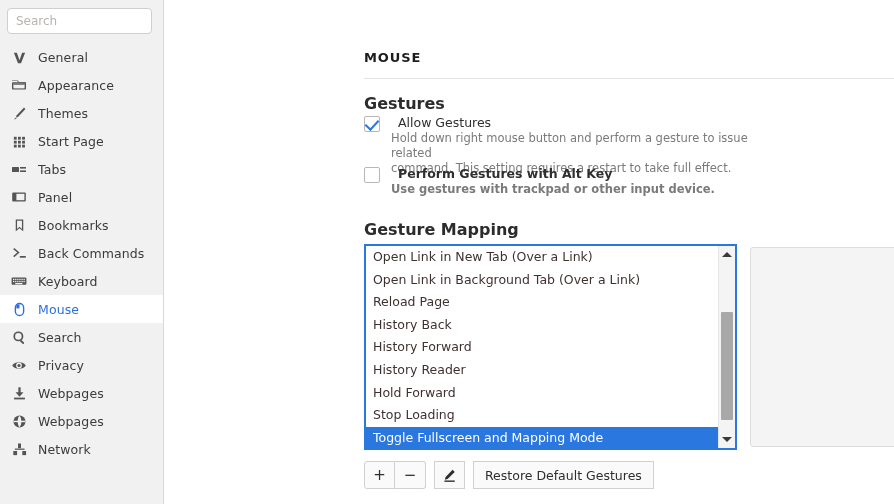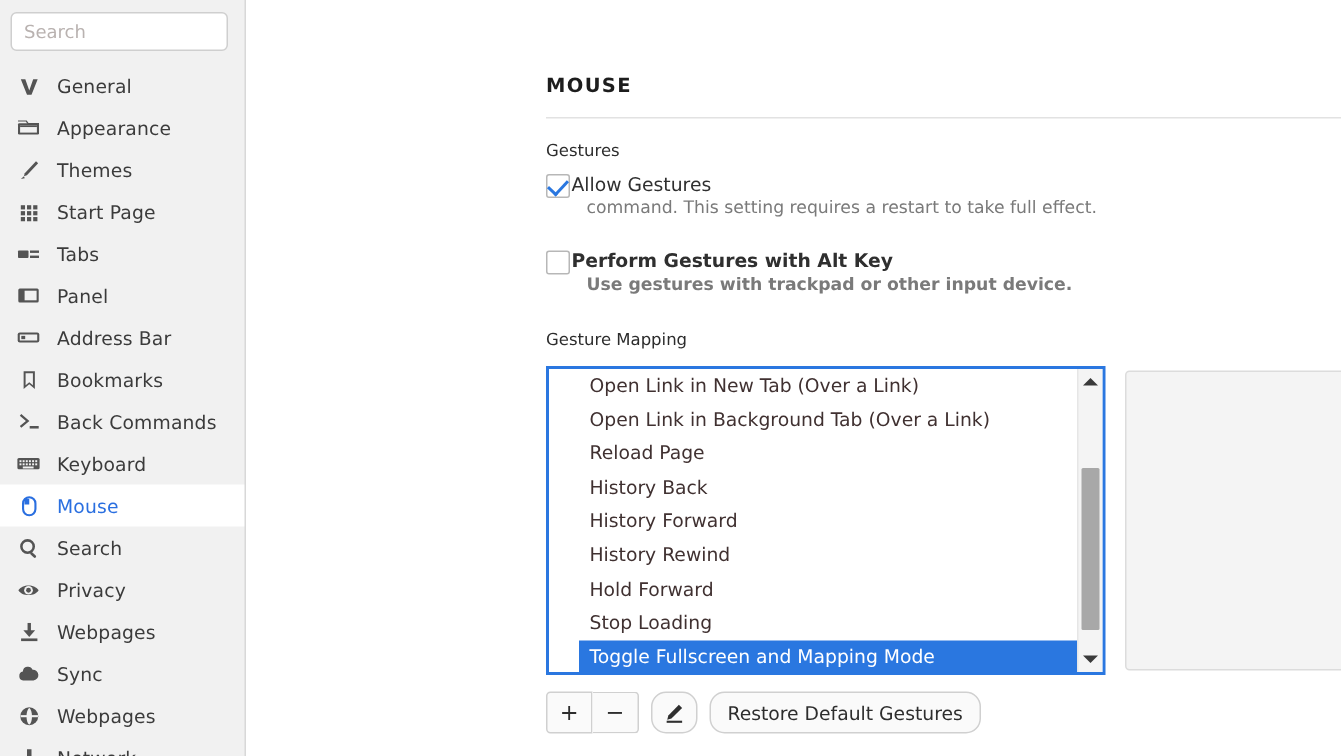--- a/index.html
+++ b/index.html
@@ -94,22 +94,22 @@
   }
   #title-rule {
     position: absolute;
     left: 200px; top: 78px;
     width: 694px; height: 1px;
     background: #e2e2e2;
   }
 
   .group-label {
     position: absolute;
-    font-size: 11px;
-    font-weight: normal;
+    font-size: 16px;
+    font-weight: bold;
     color: #2c2c2c;
   }
   #gestures-label { left: 200px; top: 94px; }
   #mapping-label  { left: 200px; top: 220px; text-align: center; }
 
   .check-row { position: absolute; left: 200px; }
   #row-allow { top: 114px; }
   #row-alt   { top: 165px; font-weight: bold; }
 
   .cb {
@@ -123,21 +123,21 @@
   .cb.checked::after {
     content: "";
     position: absolute;
     left: 3px; top: 0px;
     width: 6px; height: 11px;
     border: solid #2a77e0;
     border-width: 0 2.6px 2.6px 0;
     transform: rotate(43deg);
   }
   .cb-title {
-    margin-left: 17px;
+    margin-left: 34px;
     font-size: 12.5px;
     color: #2f2f2f;
     line-height: 17px;
     white-space: nowrap;
   }
   .cb-desc {
     margin-left: 27px;
     font-size: 11.5px;
     color: #7a7a7a;
     line-height: 15px;
@@ -151,21 +151,20 @@
     left: 200px; top: 244px;
     width: 373px; height: 206px;
     border: 2px solid #2a77e0;
     background: #ffffff;
     display: flex;
     overflow: hidden;
   }
   #list-rows {
     flex: 1 1 auto;
     overflow: hidden;
-    margin-left: 20px;
   }
   .list-row {
     height: 22.6px;
     line-height: 22.6px;
     padding-left: 7px;
     font-size: 12.5px;
     color: #403131;
     white-space: nowrap;
     overflow: hidden;
   }
@@ -220,21 +219,21 @@
   #toolbar {
     position: absolute;
     left: 200px; top: 461px;
     display: flex;
     align-items: center;
   }
   .btn {
     height: 28px;
     background: #fafafa;
     border: 1px solid #d0d0d0;
-    border-radius: 10px;
+    border-radius: 0;
     font-family: "DejaVu Sans", sans-serif;
     font-size: 12.5px;
     color: #2d2d2d;
     display: flex;
     align-items: center;
     justify-content: center;
     cursor: default;
     padding: 0;
   }
   .seg-group { display: flex; }
@@ -312,30 +311,20 @@
           <span class="nav-label">Tabs</span>
         </div>
         <div class="nav-item">
           <span class="nav-ico">
             <svg width="16" height="16" viewBox="0 0 16 16">
               <rect x="1.2" y="3.4" width="13.6" height="9.2" rx="1" fill="#545454"></rect>
               <rect x="5.4" y="4.8" width="8" height="6.4" fill="#f1f1f1"></rect>
             </svg>
           </span>
           <span class="nav-label">Panel</span>
-        </div>
-        <div class="nav-item">
-          <span class="nav-ico">
-            <svg width="16" height="16" viewBox="0 0 16 16">
-              <rect x="0.8" y="4.6" width="14.4" height="6.8" rx="1.4" fill="#545454"></rect>
-              <rect x="2.2" y="6" width="11.6" height="4" fill="#f1f1f1"></rect>
-              <rect x="3.2" y="6.9" width="2.6" height="2.2" fill="#545454"></rect>
-            </svg>
-          </span>
-          <span class="nav-label">Address Bar</span>
         </div>
         <div class="nav-item">
           <span class="nav-ico">
             <svg width="15" height="15" viewBox="0 0 16 16">
               <path d="M4 1.6 h8 v12.6 l-4 -3.4 l-4 3.4 Z" fill="#545454"></path>
               <path d="M5.4 3 h5.2 v8.6 l-2.6 -2.2 l-2.6 2.2 Z" fill="#f1f1f1"></path>
             </svg>
           </span>
           <span class="nav-label">Bookmarks</span>
         </div>
@@ -402,28 +391,20 @@
             <svg width="15" height="15" viewBox="0 0 16 16">
               <rect x="6.8" y="1.4" width="2.4" height="6.2" fill="#545454"></rect>
               <path d="M3.8 6.6 L8 11.4 L12.2 6.6 Z" fill="#545454"></path>
               <rect x="2.2" y="12.4" width="11.6" height="1.9" fill="#545454"></rect>
             </svg>
           </span>
           <span class="nav-label">Webpages</span>
         </div>
         <div class="nav-item">
           <span class="nav-ico">
-            <svg width="16" height="15" viewBox="0 0 16 16">
-              <path d="M4.2 12.4 a3.2 3.2 0 0 1 -0.2 -6.3 a3.6 3.6 0 0 1 6.9 -1.3 a2.9 2.9 0 0 1 0.6 7.6 Z" fill="#545454"></path>
-            </svg>
-          </span>
-          <span class="nav-label">Sync</span>
-        </div>
-        <div class="nav-item">
-          <span class="nav-ico">
             <svg width="15" height="15" viewBox="0 0 16 16">
               <circle cx="8" cy="8" r="6.4" fill="#545454"></circle>
               <path d="M8 1.9 C5.4 4 5.4 12 8 14.1 C10.6 12 10.6 4 8 1.9 Z" fill="#f1f1f1"></path>
               <rect x="1.8" y="7.2" width="12.4" height="1.5" fill="#f1f1f1"></rect>
             </svg>
           </span>
           <span class="nav-label">Webpages</span>
         </div>
         <div class="nav-item">
           <span class="nav-ico">
@@ -443,20 +424,21 @@
 
     <div id="page-title">MOUSE</div>
     <div id="title-rule"></div>
 
     <div class="group-label" id="gestures-label">Gestures</div>
 
     <div class="check-row" id="row-allow">
       <span class="cb checked"></span>
       <div class="cb-title">Allow Gestures</div>
       <div class="cb-desc">
+        <span>Hold down right mouse button and perform a gesture to issue related</span>
         <span>command. This setting requires a restart to take full effect.</span>
       </div>
     </div>
 
     <div class="check-row" id="row-alt">
       <span class="cb"></span>
       <div class="cb-title">Perform Gestures with Alt Key</div>
       <div class="cb-desc">
         <span>Use gestures with trackpad or other input device.</span>
       </div>
@@ -464,21 +446,21 @@
 
     <div class="group-label" id="mapping-label">Gesture Mapping</div>
 
     <div id="listbox">
       <div id="list-rows">
           <div class="list-row">Open Link in New Tab (Over a Link)</div>
           <div class="list-row">Open Link in Background Tab (Over a Link)</div>
           <div class="list-row">Reload Page</div>
           <div class="list-row">History Back</div>
           <div class="list-row">History Forward</div>
-          <div class="list-row">History Rewind</div>
+          <div class="list-row">History Reader</div>
           <div class="list-row">Hold Forward</div>
           <div class="list-row">Stop Loading</div>
           <div class="list-row selected">Toggle Fullscreen and Mapping Mode</div>
         </div>
       <div id="list-scrollbar">
         <div class="sb-arrow up">
             <i></i>
           </div>
         <div id="sb-thumb"></div>
         <div class="sb-arrow down">

